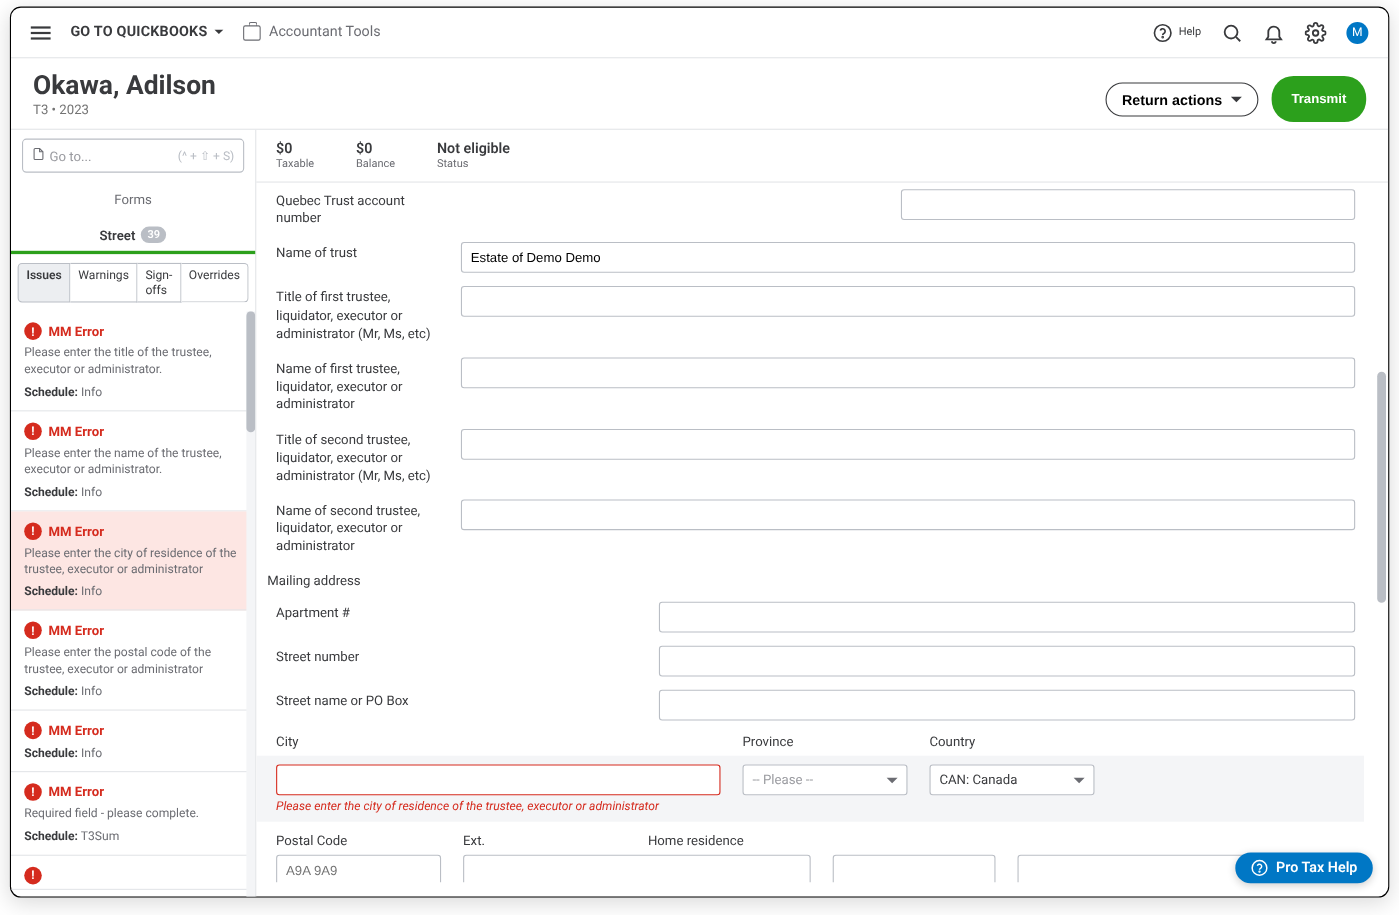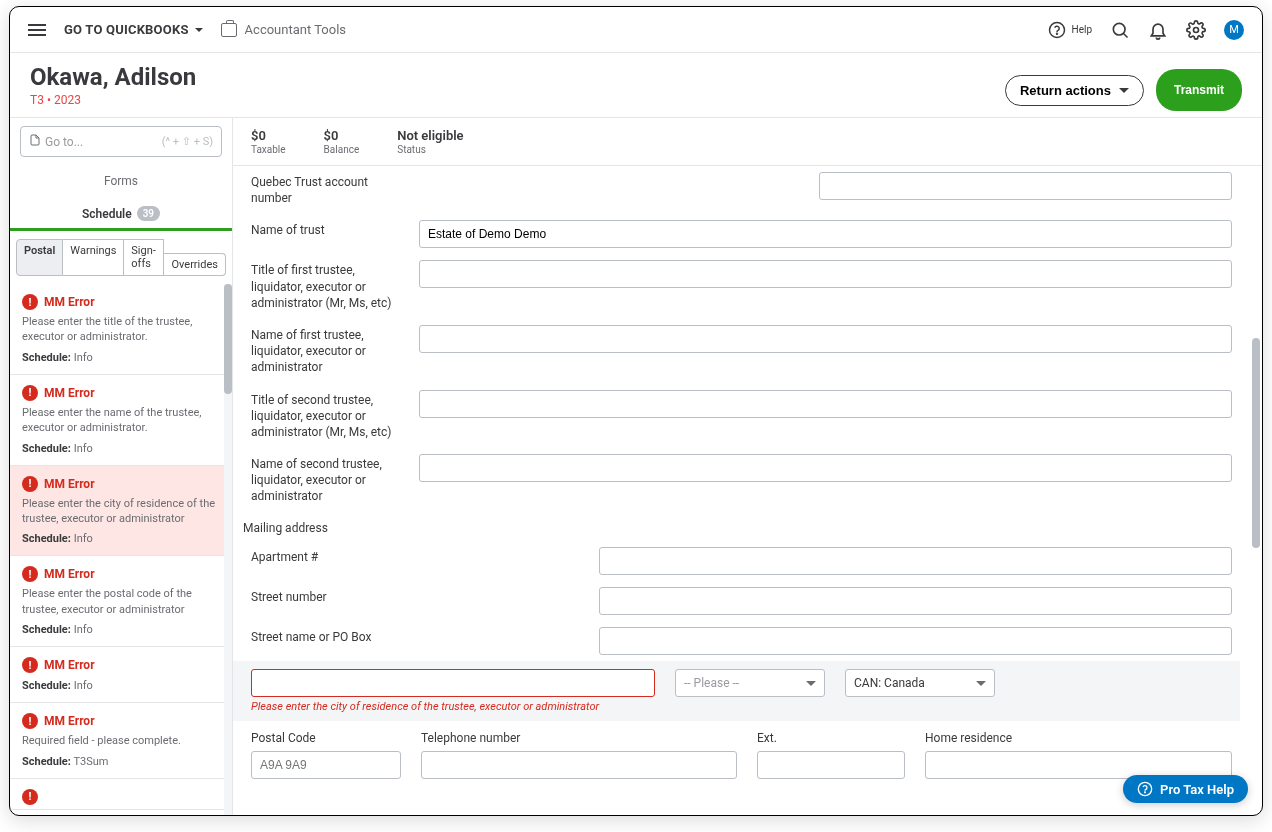--- a/index.html
+++ b/index.html
@@ -41,21 +41,21 @@
   .briefcase-icon::before{content:""; position:absolute; top:-4px; left:4px; width:6px; height:3px; border:1.5px solid #6b6c72; border-bottom:none; border-radius:2px 2px 0 0;}
   .topbar-spacer{flex:1;}
   .topbar-right{display:flex; align-items:center; gap:18px;}
   .help{display:flex; align-items:center; gap:6px; font-size:10px; color:#393a3d; cursor:pointer;}
   .icon-btn{width:20px; height:20px; cursor:pointer; display:flex; align-items:center; justify-content:center;}
   .avatar{width:20px; height:20px; border-radius:50%; background:#0077c5; color:#fff; font-size:11px; display:flex; align-items:center; justify-content:center;}
 
   
   .header{ padding: 10px 20px 6px 20px; display:flex; align-items:flex-start; justify-content:space-between; border-bottom:1px solid #e3e5e8;}
   .header-left h1{font-size:24px; font-weight:700;}
-  .header-left .subline{font-size:12px; color:#ef4444; margin-top:2px;}
+  .header-left .subline{font-size:12px; color:#737373; margin-top:2px;}
   .header-right{display:flex; gap:12px; align-items:center; margin-top:6px;}
   .btn-outline{ border:1px solid #393a3d; background:#fff; border-radius:20px; padding:7px 14px; font-size:13px; font-weight:600; display:flex; align-items:center; gap:8px; cursor:pointer;}
   .btn-outline .caret{display:inline-block; border:5px solid transparent; border-top-color:#393a3d; position:relative; top:3px;}
   .btn-primary{ background:#2ca01c; color:#fff; border:none; border-radius:20px; padding:14px 18px; font-size:12px; font-weight:600; cursor:pointer;}
 
   
   .body{ display:flex; height: calc(100% - 46px - 58px); }
 
   
   .leftcol{ width:223px; border-right:1px solid #e3e5e8; display:flex; flex-direction:column;}
@@ -64,21 +64,21 @@
   .goto-input .icon{color:#6b6c72; margin-right:4px;}
   .goto-input .shortcut{color:#babec5; font-size:11px;}
   .tabs{display:flex; border-bottom:1px solid #e3e5e8;flex-direction:column;}
   .tab{flex:1; text-align:center; padding:9px 0; font-size:12px; color:#6b6c72; cursor:pointer; position:relative; display:flex; align-items:center; justify-content:center; gap:5px;}
   .tab.active{color:#393a3d; font-weight:600;}
   .tab.active::after{content:""; position:absolute; left:0; right:0; bottom:-1px; height:3px; background:#2ca01c;}
   .badge{background:#babec5; color:#fff; border-radius:10px; padding:0 6px; font-size:10px; line-height:15px; height:15px; display:inline-block;}
   .filters{display:flex; padding:8px 6px; gap:0;}
   .filter-chip{border:1px solid #babec5; padding:4px 7px; font-size:11px; color:#393a3d; cursor:pointer; background:#fff;}
   .filter-chip:first-child{border-radius:4px 0 0 4px;}
-  .filter-chip:last-child{border-radius:0 4px 4px 0;margin-top:14px;}
+  .filter-chip:last-child{border-radius:0 4px 4px 0;}
   .filter-chip:not(:first-child){border-left:none;}
   .filter-chip.active{background:#eceef1; font-weight:600;}
   .issues-list{flex:1; overflow-y:auto; position:relative;}
   .issue{padding:10px 12px 10px 12px; border-bottom:1px solid #e3e5e8;}
   .issue.active{background:#fde6e3;}
   .issue-head{display:flex; align-items:center; gap:6px; margin-bottom:4px;}
   .err-icon{width:16px; height:16px; border-radius:50%; background:#d52b1e; color:#fff; font-size:11px; font-weight:700; display:flex; align-items:center; justify-content:center;}
   .issue-title{font-size:12px; font-weight:700; color:#d52b1e;}
   .issue-body{font-size:11px; color:#6b6c72; line-height:1.4;}
   .issue-sched{font-size:11px; margin-top:6px;}
@@ -191,27 +191,27 @@
               </svg>
           </span>
           <span style="flex:1; color:#9a9ba0; font-size:12px;">Go to...</span>
           <span class="shortcut">(^ + ⇧ + S)</span>
         </div>
       </div>
 
       <div class="tabs">
         <div class="tab">Forms</div>
         <div class="tab active">
-          <span>Schedule</span>
+          <span>Street</span>
           <span class="badge">39</span>
         </div>
       </div>
 
       <div class="filters">
-        <div class="filter-chip active">Postal</div>
+        <div class="filter-chip active">Issues</div>
         <div class="filter-chip">Warnings</div>
         <div class="filter-chip">Sign-offs</div>
         <div class="filter-chip">Overrides</div>
       </div>
 
       <div class="issues-list" id="issues-list">
         <div class="sb-track"></div>
         <div class="sb-thumb"></div>
       <div class="issue">
             <div class="issue-head">
@@ -325,20 +325,25 @@
           </div>
           <div class="row">
             <div class="label wide">Street number</div>
             <div class="field"><input class="txt" type="text" style=""></div>
           </div>
           <div class="row">
             <div class="label wide">Street name or PO Box</div>
             <div class="field"><input class="txt" type="text" style=""></div>
           </div>
 
+          <div class="field-labels-row">
+            <div style="width:404px;" class="col-label">City</div>
+            <div style="width:150px;" class="col-label">Province</div>
+            <div style="width:150px;" class="col-label">Country</div>
+          </div>
 
           <div class="highlight-row">
             <div style="width:404px;">
               <input class="txt error" type="text" style="padding-left: 6px;">
               <div class="err-msg">Please enter the city of residence of the trustee, executor or administrator</div>
             </div>
             <div style="width:150px;">
               <div class="select">
                 <span class="placeholder">-- Please --</span>
                 <span class="caret"></span>
@@ -347,21 +352,20 @@
             <div style="width:150px;">
               <div class="select">
                 <span>CAN: Canada</span>
                 <span class="caret"></span>
               </div>
             </div>
           </div>
 
           <div class="field-labels-row" style="padding-top:10px;">
             <div style="width:150px;" class="col-label">Postal Code</div>
-            <div style="width:316px;" class="col-label">Telephone number</div>
             <div style="width:148px;" class="col-label">Ext.</div>
             <div style="flex:1;" class="col-label">Home residence</div>
           </div>
           <div style="display:flex; gap:20px; padding:0 8px 0 18px;">
             <div style="width:150px;"><input class="txt" type="text" placeholder="A9A 9A9" style=""></div>
             <div style="width:316px;"><input class="txt" type="text" style=""></div>
             <div style="width:148px;"><input class="txt" type="text" style=""></div>
             <div style="flex:1;"><input class="txt" type="text" style=""></div>
           </div>
 

